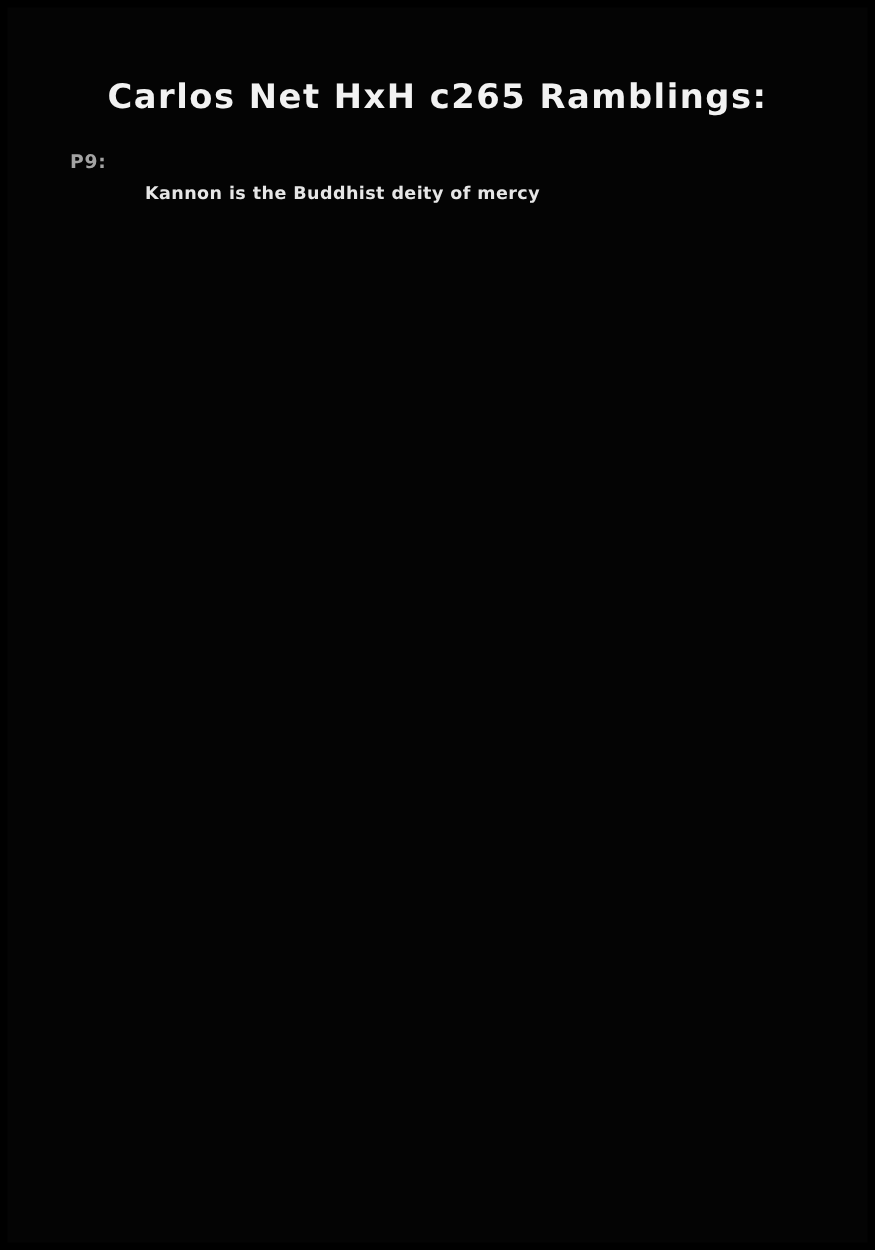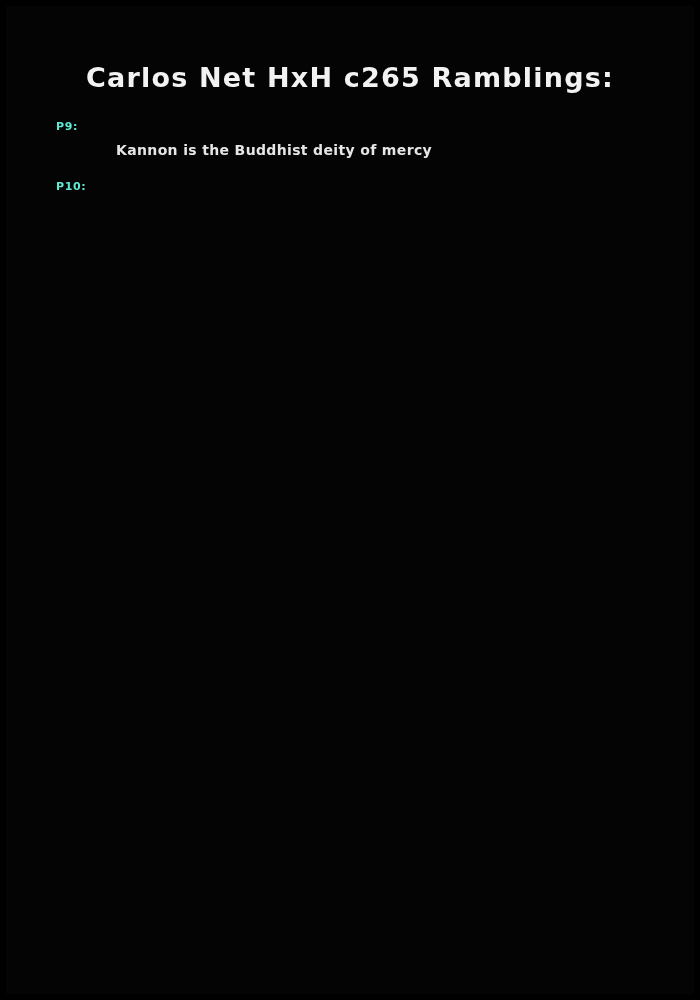--- a/index.html
+++ b/index.html
@@ -40,22 +40,22 @@
     position: absolute;
     top: 120px;
     left: 56px;
     width: 600px;
     color: #ededed;
   }
   .entry {
     margin-bottom: 18px;
   }
   .entry-label {
-    color: #5eead4;
-    font-size: 11px;
+    color: #a3a3a3;
+    font-size: 15px;
     font-weight: 700;
     letter-spacing: 0.6px;
     margin-bottom: 6px;
   }
   .entry-body {
     color: #e6e6e6;
     font-size: 14px;
     line-height: 1.65;
     letter-spacing: 0.35px;
     text-indent: 60px;
@@ -71,20 +71,19 @@
   <div class="title">Carlos Net HxH c265 Ramblings:</div>
 
   <div class="content">
 
     <div class="entry">
       <div class="entry-label">P9:</div>
       <div class="entry-body">Kannon is the Buddhist deity of mercy</div>
     </div>
 
     <div class="entry">
-      <div class="entry-label">P10:</div>
     </div>
 
     <div class="entry">
     </div>
 
   </div>
 </div>
 
 </body></html>

